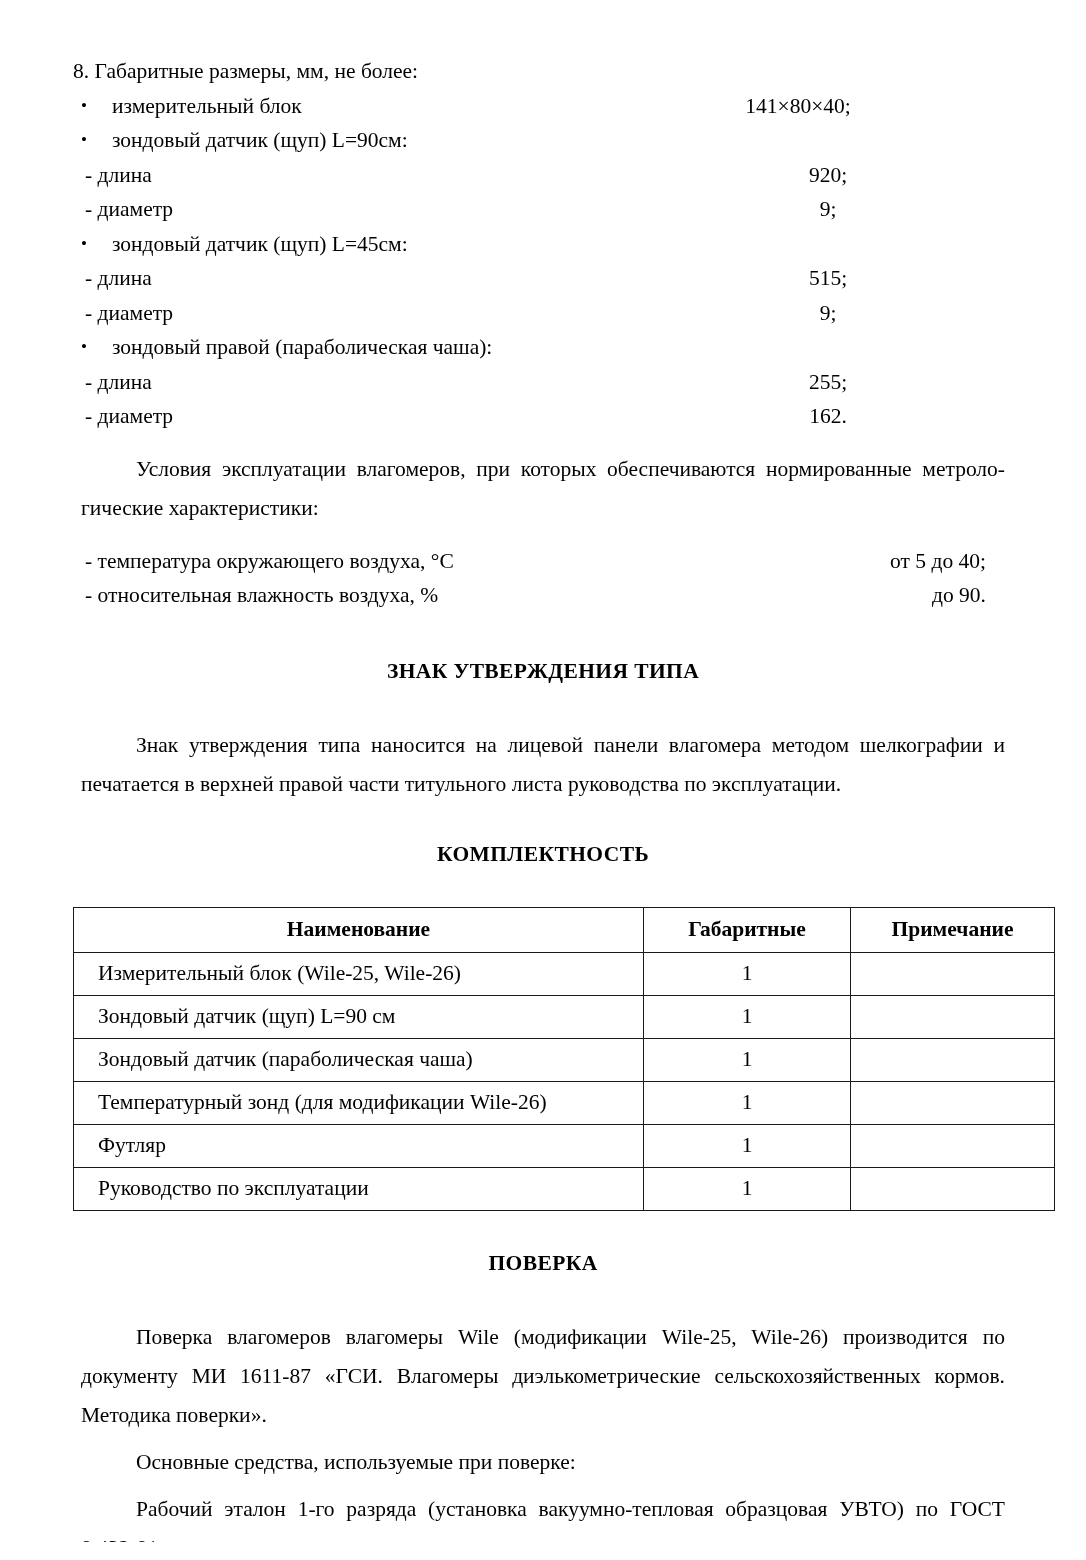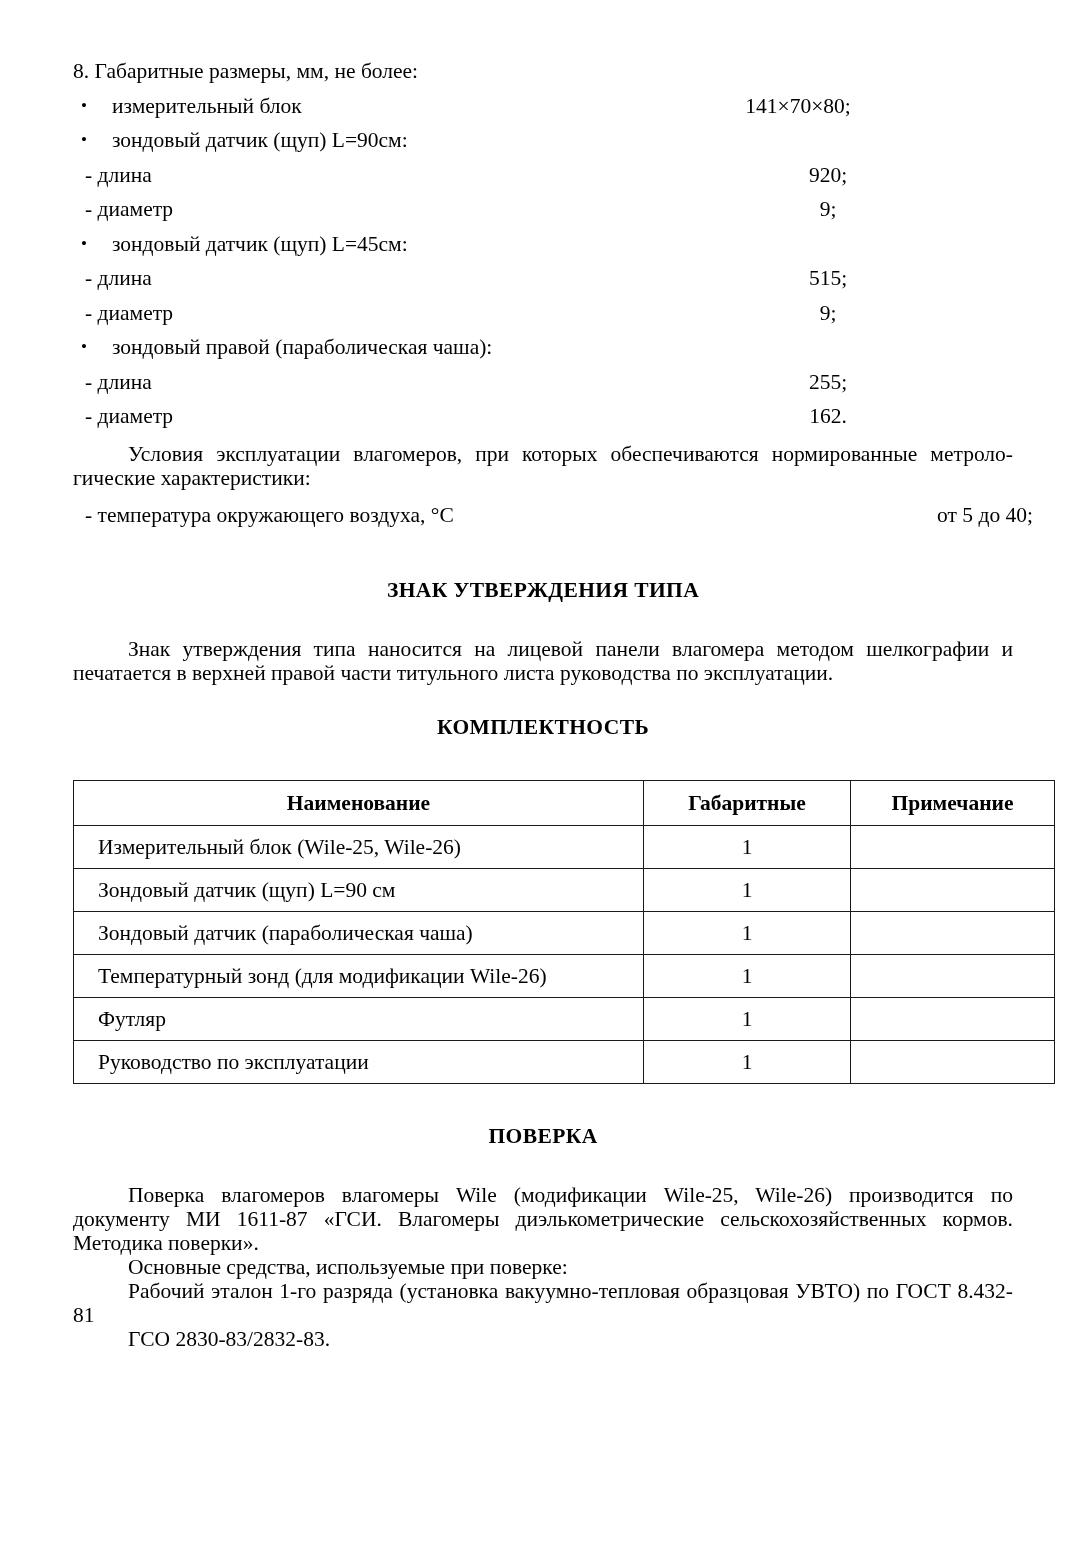--- a/index.html
+++ b/index.html
@@ -72,32 +72,32 @@
     width: 260px;
     text-align: center;
     white-space: pre;
   }
   .row .value.wide {
     left: 595px;
     width: 260px;
   }
   
   .row .value.right {
-    left: 720px;
+    left: 673px;
     width: 240px;
     text-align: right;
   }
 
   
   .para {
     font-size: 21.5px;
-    line-height: 24px;
+    line-height: 39px;
     text-align: justify;
     text-justify: inter-word;
-    margin: 0;
+    margin: 8px;
   }
   .para.indent {
     text-indent: 55px;
   }
   .para.nojust {
     text-align: left;
   }
 
   
   .section-title {
@@ -153,21 +153,21 @@
 <div class="page">
   <div class="content">
 
     <div class="item-head">8. Габаритные размеры, мм, не более:</div>
 
     <div>
 
       <div class="row">
         <span class="bullet">•</span>
         <span class="label">измерительный блок</span>
-        <span class="value wide">141×70×80;</span>
+        <span class="value wide">141×80×40;</span>
       </div>
 
       <div class="row">
         <span class="bullet">•</span>
         <span class="label">зондовый датчик (щуп) L=90см:</span>
         <span class="value"></span>
       </div>
 
       <div class="row">
         <span class="label sub">- длина</span>
@@ -216,20 +216,24 @@
     <div class="spacer-8"></div>
 
     <p class="para indent">Условия эксплуатации влагомеров, при которых обеспечиваются нормированные метроло-гические характеристики:</p>
 
     <div class="spacer-8"></div>
 
     <div>
       <div class="row">
         <span class="label sub">- температура окружающего воздуха, °С</span>
         <span class="value right">от 5 до 40;</span>
+      </div>
+      <div class="row">
+        <span class="label sub">- относительная влажность воздуха, %</span>
+        <span class="value right">до 90.</span>
       </div>
     </div>
 
     <div class="spacer-46"></div>
 
     <div class="section-title">ЗНАК УТВЕРЖДЕНИЯ ТИПА</div>
 
     <div class="spacer-34"></div>
 
     <p class="para indent">Знак утверждения типа наносится на лицевой панели влагомера методом шелкографии и печатается в верхней правой части титульного листа руководства по эксплуатации.</p>

